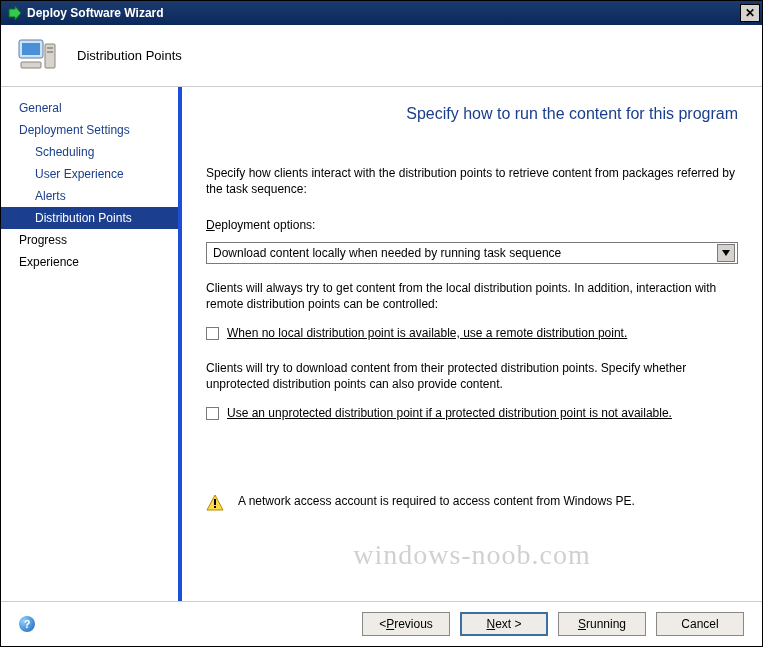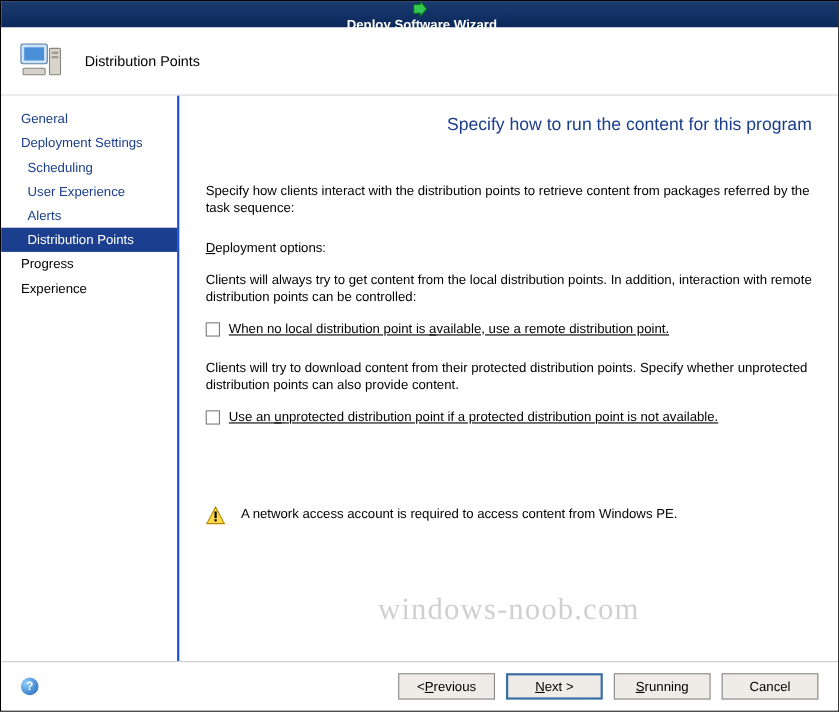--- a/index.html
+++ b/index.html
@@ -17,21 +17,20 @@
   }
   .titlebar {
     height: 24px;
     background: linear-gradient(#1b3b6f, #0b285a);
     color: #fff;
     display: flex;
     align-items: center;
     padding: 0 2px 0 6px;
     font-weight: bold;
     font-size: 12px;
-    flex-direction: column;
   }
   .titlebar .arrow-icon {
     margin-right: 6px;
     display: inline-flex;
   }
   .titlebar .title { flex: 1; }
   .titlebar .closebtn {
     width: 20px; height: 18px;
     background: #d6d3ce;
     border: 1px solid #000;
@@ -51,33 +50,33 @@
   }
   .header .pc-icon { width: 44px; height: 44px; }
   .header .page-title { font-size: 13px; color: #000; }
   .body {
     flex: 1;
     display: flex;
     background: #fff;
     min-height: 0;
   }
   .sidebar {
-    width: 162px;
-    background: #fff;
-    border-right: 2px solid #1d4ed8;
+    width: 181px;
+    background: #fff;
+    border-right: 4px solid #1d4ed8;
     padding-top: 10px;
     font-size: 12px;
   }
   .sidebar .item {
     padding: 4px 8px 4px 18px;
     color: #1a3e8b;
     cursor: default;
     white-space: nowrap;
   }
-  .sidebar .item.sub { padding-left: 24px; }
+  .sidebar .item.sub { padding-left: 34px; }
   .sidebar .item.dim { color: #000000; }
   .sidebar .item.selected {
     background: #1b3e8f;
     color: #fff;
   }
   .content {
     flex: 1;
     padding: 18px 24px 8px 24px;
     display: flex;
     flex-direction: column;
@@ -204,20 +203,28 @@
 
   <div class="content">
     <h1>Specify how to run the content for this program</h1>
 
     <div class="para">Specify how clients interact with the distribution points to retrieve content from packages referred by the task sequence:</div>
 
     <div class="para" style="margin-top:14px;">
       <span style="text-decoration:underline">D</span><span>eployment options:</span>
     </div>
 
+    <div class="dropdown">
+      <span class="val">Download content locally when needed by running task sequence</span>
+      <span class="btn">
+        <svg width="8" height="6" viewBox="0 0 8 6">
+            <polygon points="0,0 8,0 4,6" fill="#000"></polygon>
+          </svg>
+      </span>
+    </div>
 
     <div class="para">Clients will always try to get content from the local distribution points. In addition, interaction with remote distribution points can be controlled:</div>
 
     <div class="chkrow">
       <div class="chkbox"></div>
       <div>
         <span>When no local distribution point is </span><span style="text-decoration:underline">a</span><span>vailable, use a remote distribution point.</span>
       </div>
     </div>
 

